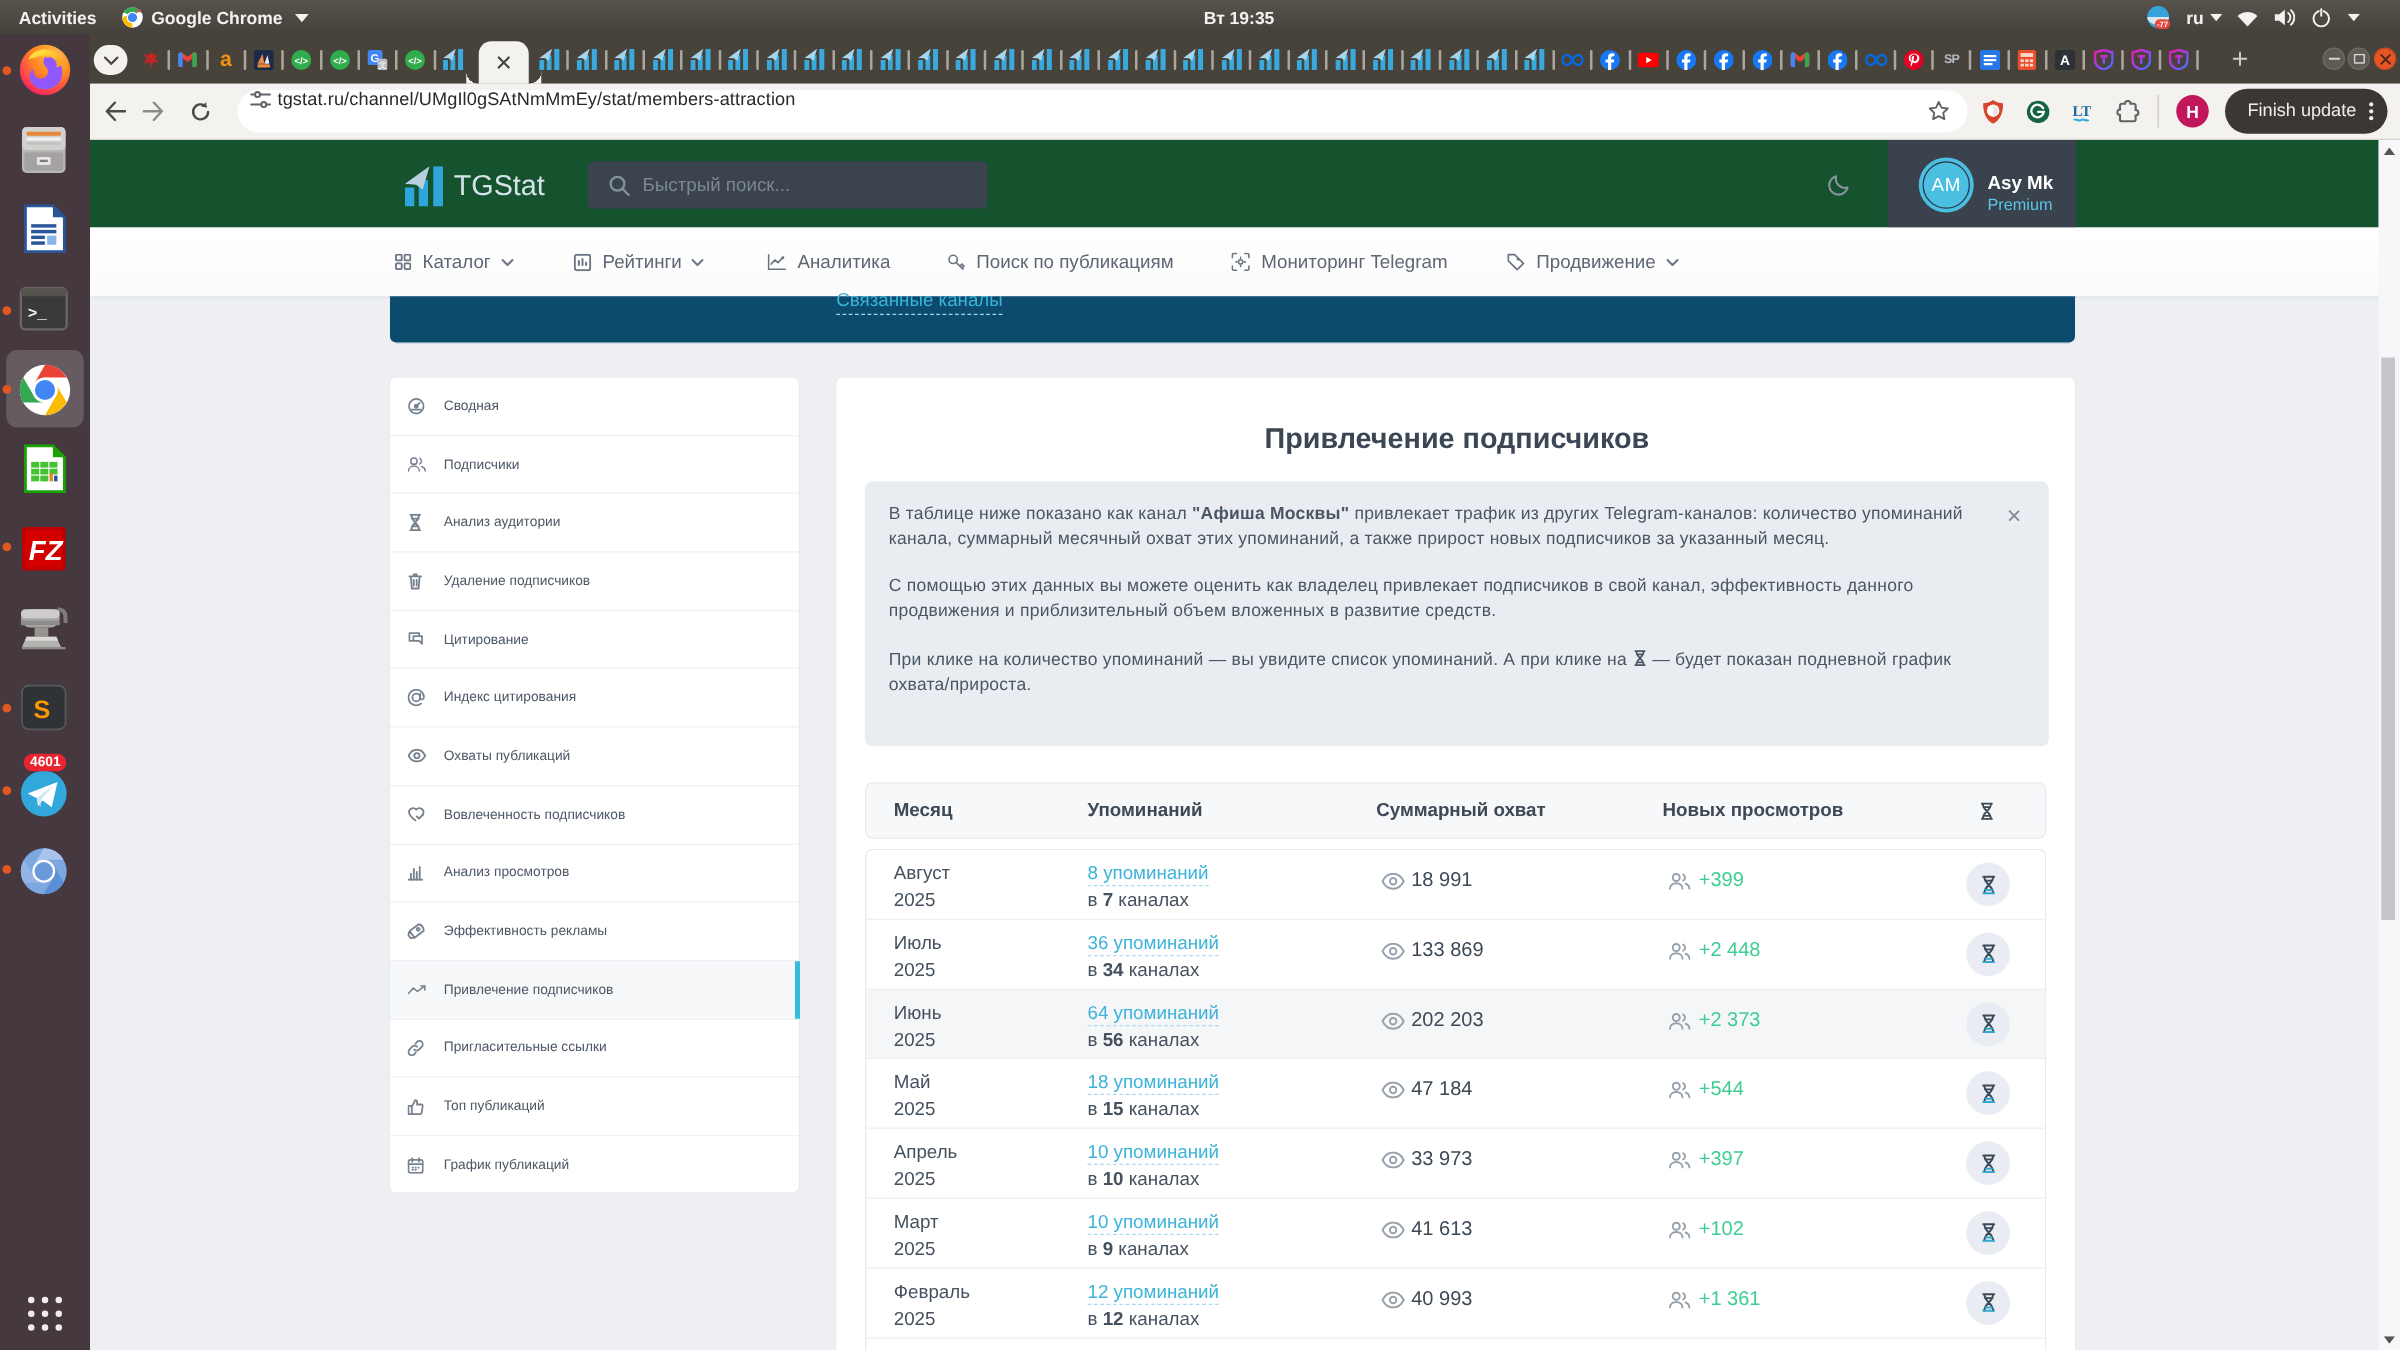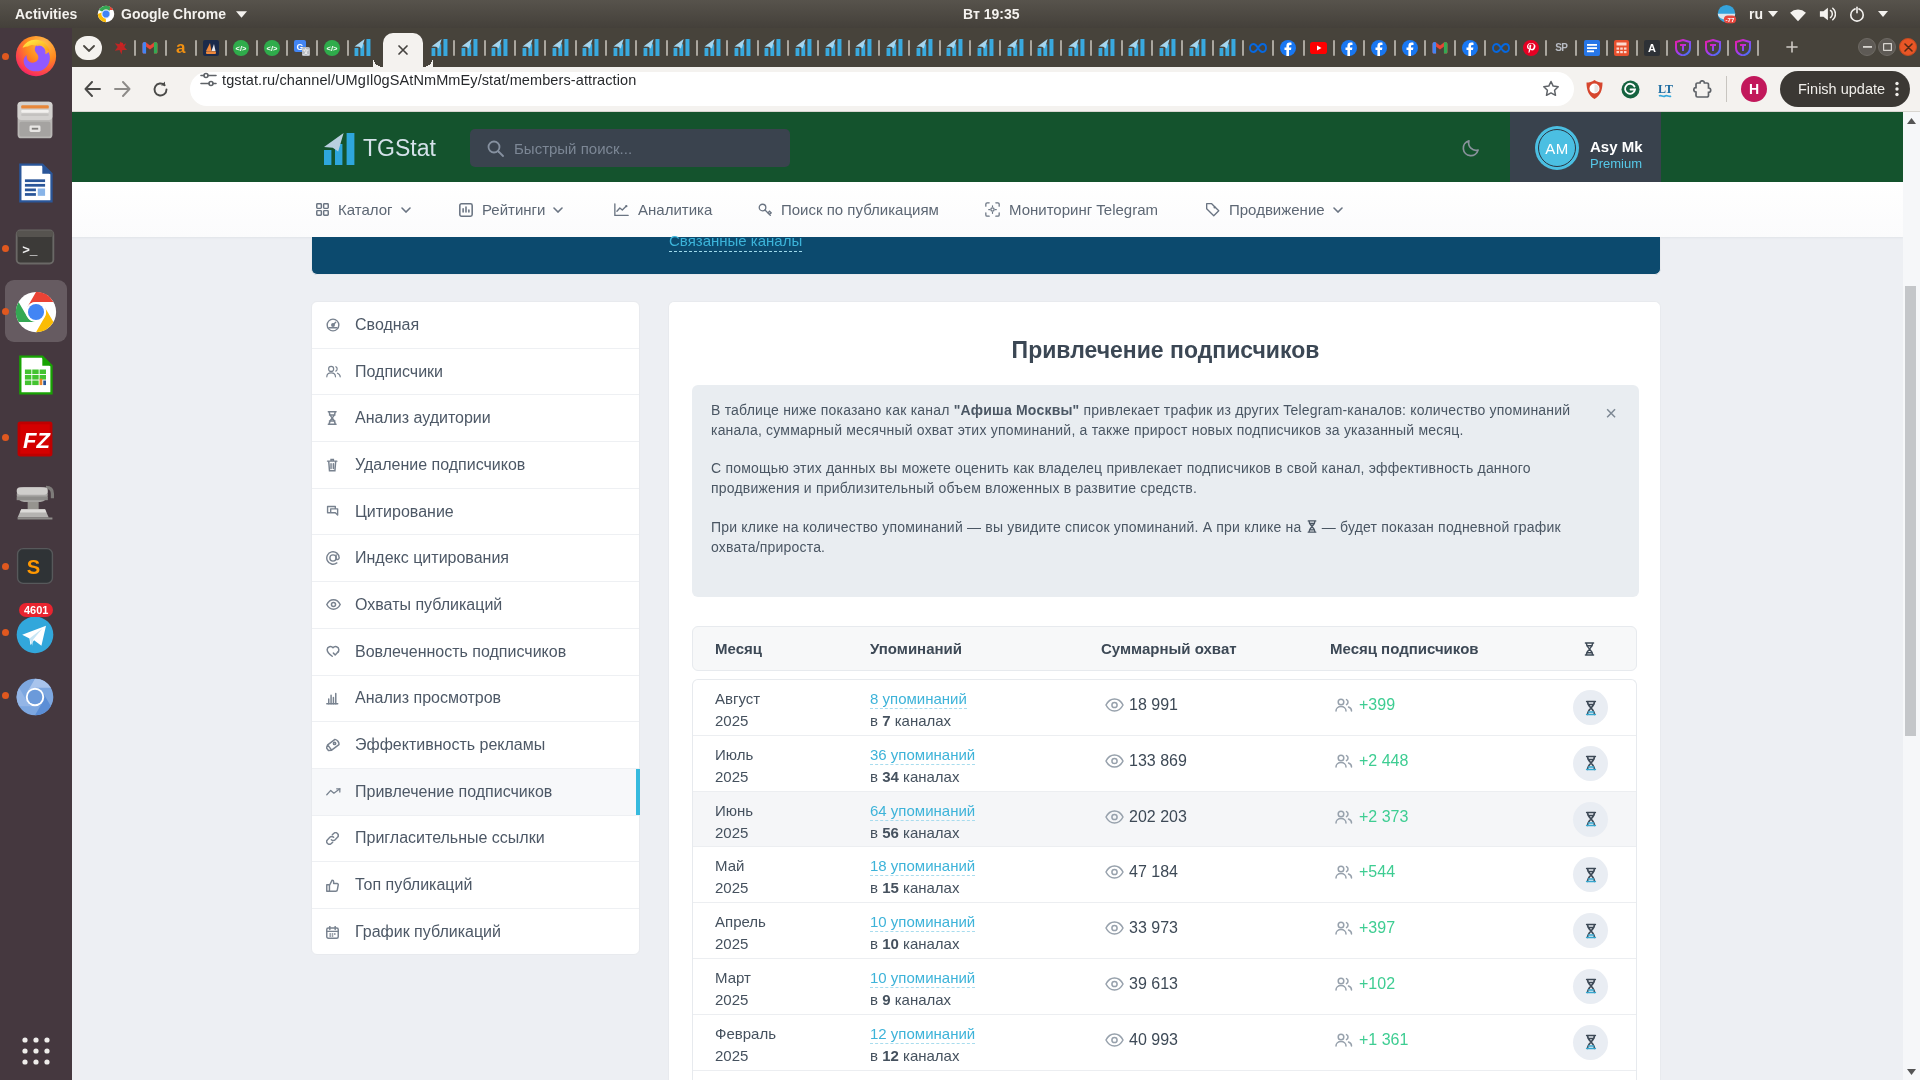--- a/index.html
+++ b/index.html
@@ -30,21 +30,21 @@
 #vthumb{position:absolute;left:2px;top:174px;width:11px;height:450px;background:#c4c6c9;border-radius:0px}
 #shead{position:absolute;left:0;top:0;width:1831px;height:70px;background:#14532d}
 #snav{position:absolute;left:0;top:70px;width:1831px;height:55px;background:linear-gradient(#fff, #fbfbfc);box-shadow:0 1px 2px rgba(40,50,60,.06)}
 .navit{position:absolute;top:0;height:55px;display:flex;align-items:center;color:#5d6774;font-size:15px}
 .navit svg{margin-right:9px}
 .chev{margin-left:8px}
 #sbody{position:absolute;left:0;top:125px;width:1831px;height:842px}
 #topcard{position:absolute;left:239px;top:0;width:1350px;height:38px;background:#0c4a6e;border-radius:0 0 6px 6px;border:1px solid #e8eaee;border-top:none}
 #relink{position:absolute;left:357px;top:-5px;font-size:15px;color:#3cb4da;border-bottom:1px dashed #9fd9ec;padding-bottom:2px}
 #sidebar{position:absolute;left:239px;top:64px;width:329px;height:654px;background:#fff;border:1px solid #e8eaee;border-radius:6px}
-.sitem{position:relative;height:46.7px;display:flex;align-items:center;border-bottom:1px solid #eef0f3;color:#4d5866;font-size:16px}
+.sitem{position:relative;height:46.7px;display:flex;align-items:center;border-bottom:1px solid #eef0f3;color:#4d5866;font-size:11px}
 .sitem:last-child{border-bottom:none}
 .sitem svg{position:absolute;left:14px}
 .sitem span{margin-left:43px}
 .sitem.act{background:#f7f8fa}
 .sitem.act:after{content:"";position:absolute;right:-1px;top:0;width:4px;height:100%;background:#36bade}
 #main{position:absolute;left:596px;top:64px;width:993px;height:790px;background:#fff;border:1px solid #e8eaee;border-radius:6px 6px 0 0;border-bottom:none}
 #mtitle{position:absolute;left:0;top:35px;width:993px;text-align:center;font-size:23px;font-weight:700;color:#3b4754}
 #infobox{position:absolute;left:23px;top:83px;width:947px;height:212px;background:#e9edf1;border-radius:6px;color:#4a5663;font-size:14px}
 #infobox p{margin:0;padding:0 36px 0 19px;line-height:19.7px;letter-spacing:.2px}
 #ibclose{position:absolute;right:22px;top:18px;font-size:20px;color:#7d8894;line-height:1}
@@ -863,21 +863,21 @@
           <p>При клике на количество упоминаний — вы увидите список упоминаний. А при клике на <svg width="12" height="15" viewBox="0 0 16 18" style="vertical-align:-2px">
                 <g fill="none" stroke="#4a5663" stroke-width="1.8" stroke-linecap="round">
                   <path d="M3 1.5h10M3 16.5h10M4 1.5c0 7 8 8 8 15M12 1.5c0 7-8 8-8 15M4.7 5h6.6M5.2 13.5h5.6"></path>
                 </g>
               </svg> — будет показан подневной график охвата/прироста.</p>
         </div>
         <div id="thead">
           <span style="position:absolute;left:22px">Месяц</span>
           <span style="position:absolute;left:177px">Упоминаний</span>
           <span style="position:absolute;left:408px">Суммарный охват</span>
-          <span style="position:absolute;left:637px">Месяц подписчиков</span>
+          <span style="position:absolute;left:637px">Новых просмотров</span>
           <svg style="position:absolute;left:890px;top:14px" width="13" height="16" viewBox="0 0 16 18">
               <g fill="none" stroke="#3d4956" stroke-width="1.8" stroke-linecap="round">
                 <path d="M3 1.5h10M3 16.5h10M4 1.5c0 7 8 8 8 15M12 1.5c0 7-8 8-8 15M4.7 5h6.6M5.2 13.5h5.6"></path>
               </g>
             </svg>
         </div>
         <div id="tbody">
           <svg width="0" height="0" style="position:absolute">
               <defs>
             <symbol id="eyei" viewBox="0 0 19 14">
@@ -1010,21 +1010,21 @@
                 </svg>
               </div>
           </div>
           <div class="trow">
             <div class="c-month">Март<br>2025</div>
             <div class="c-men"><a>10 упоминаний</a><br>в <b>9</b> каналах</div>
             <div class="c-cov">
                 <svg width="19" height="14">
                   <use href="#eyei"></use>
                 </svg>
-                <span style="margin-left:5px">39 613</span>
+                <span style="margin-left:5px">41 613</span>
               </div>
             <div class="c-new">
                 <svg width="19" height="14">
                   <use href="#ppli"></use>
                 </svg>
                 <span style="margin-left:5px">+102</span>
               </div>
             <div class="hgbtn">
                 <svg width="14" height="16">
                   <use href="#hgc"></use>

